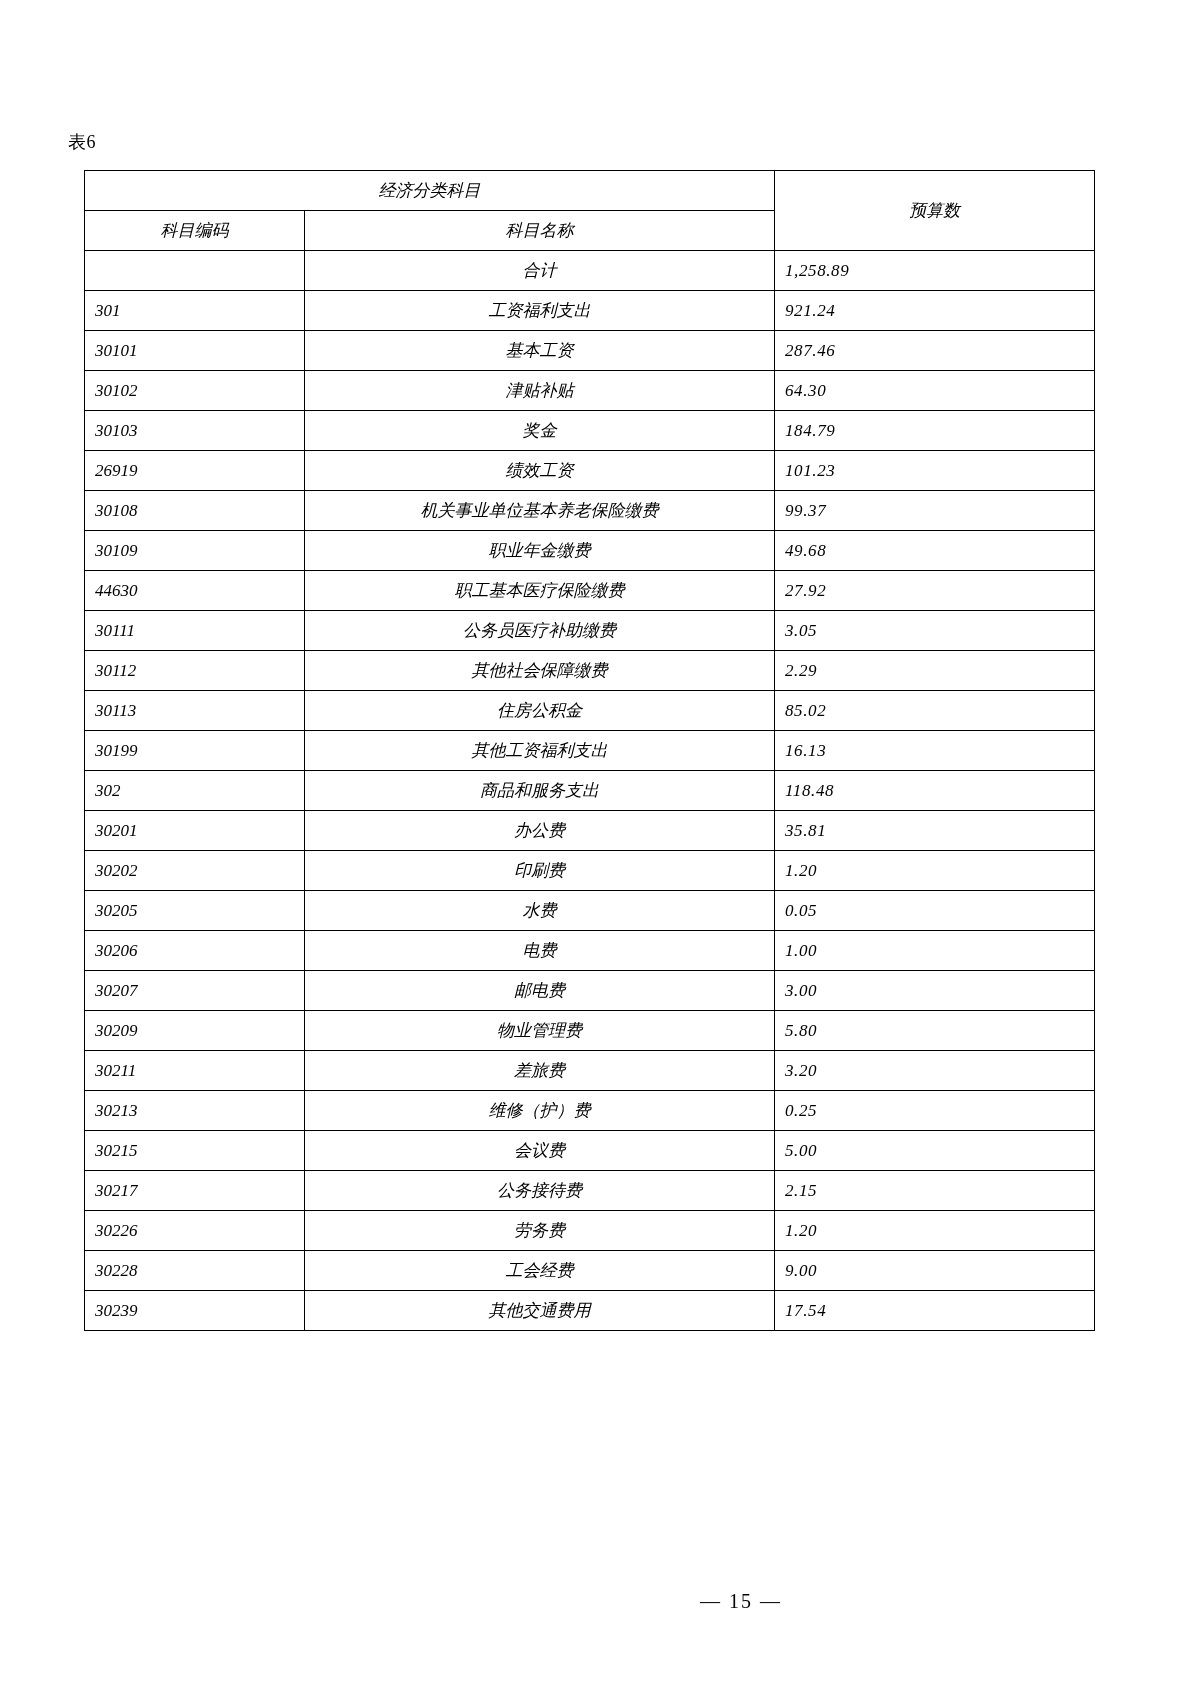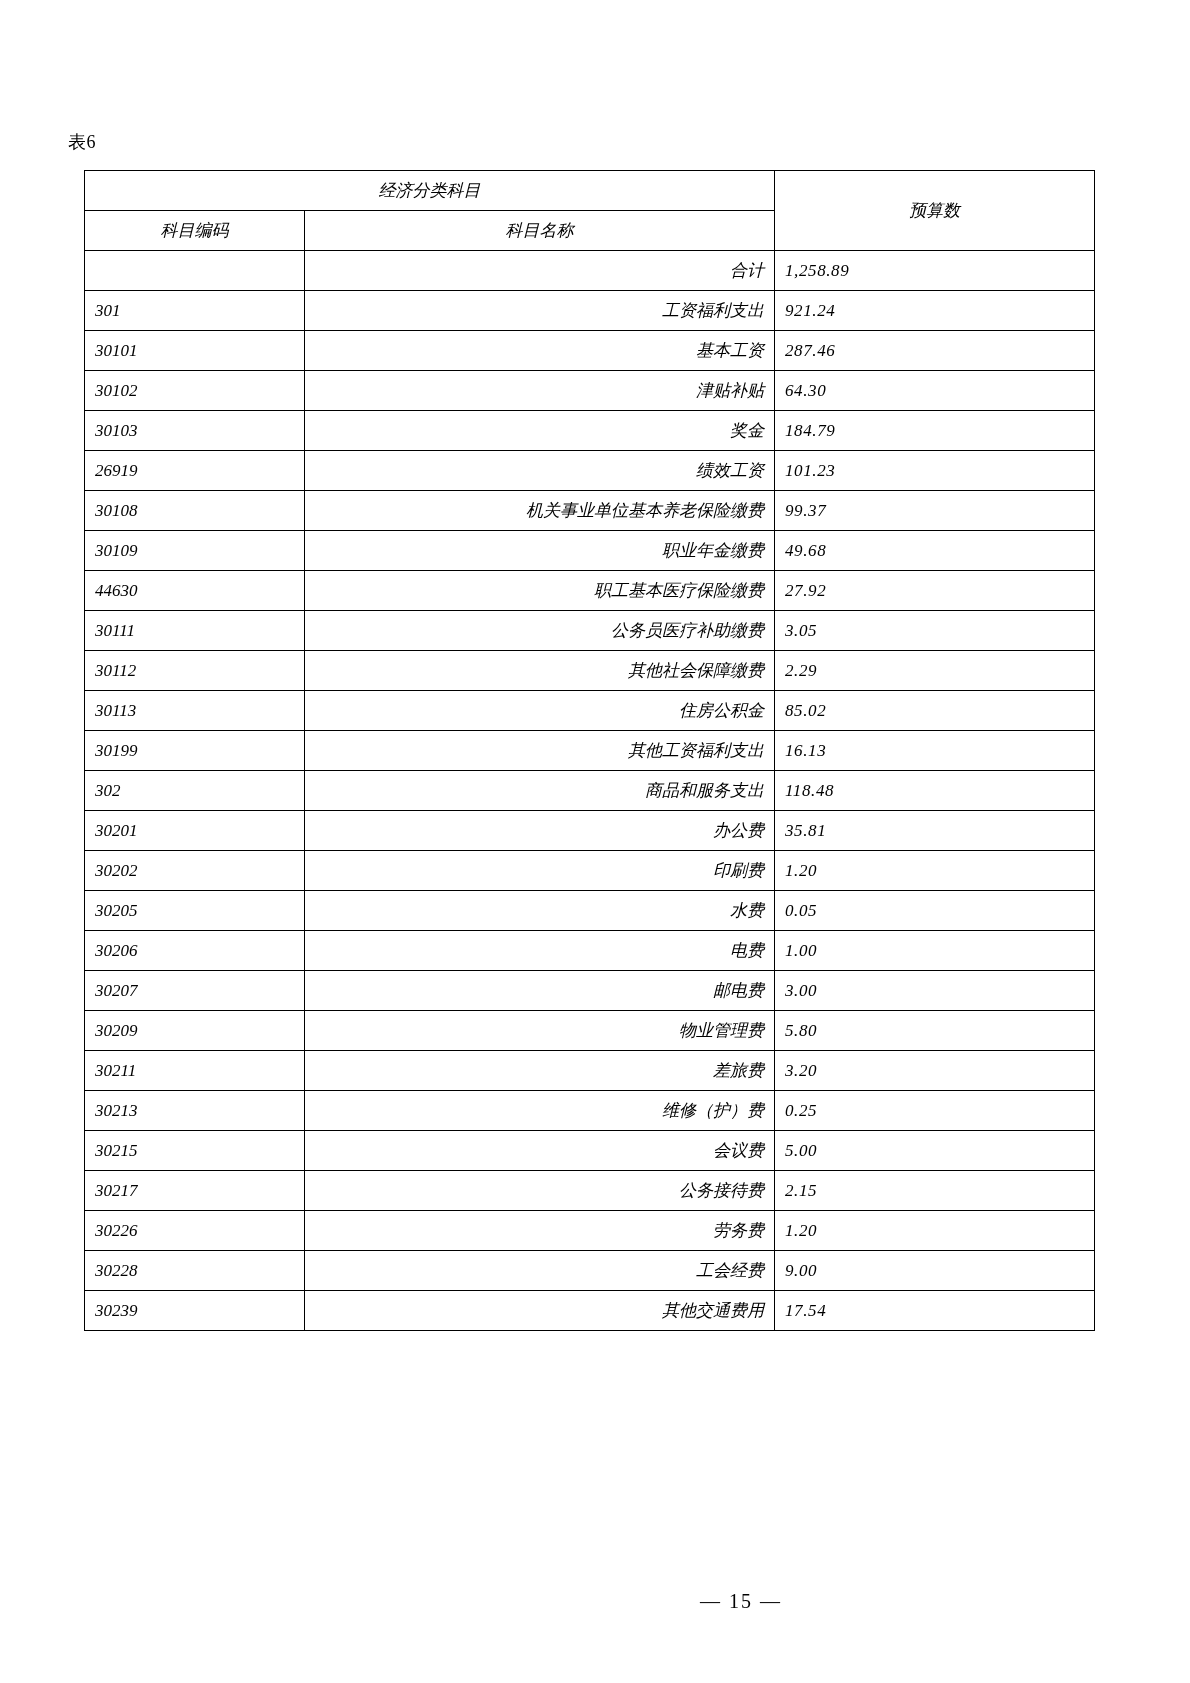--- a/index.html
+++ b/index.html
@@ -59,21 +59,21 @@
   }
   .hdr-center {
     text-align: center;
     font-size: 18px;
   }
   .col-code { width: 220px; }
   .col-name { width: 470px; }
   .col-amt  { width: 320px; }
 
   td.code { text-align: left; padding-left: 18px; font-size: 16px; }
-  td.name { text-align: right; padding-left: 22px; font-size: 16px; }
+  td.name { text-align: center; padding-left: 22px; font-size: 16px; }
   td.amt  { text-align: left; padding-right: 22px; font-size: 16px; font-family: "Liberation Serif", serif; letter-spacing: 0.6px;}
 
   .page-number {
     position: absolute;
     bottom: 70px;
     left: 0;
     width: 1190px;
     text-align: left;
     font-size: 20px;
     letter-spacing: 2px;

